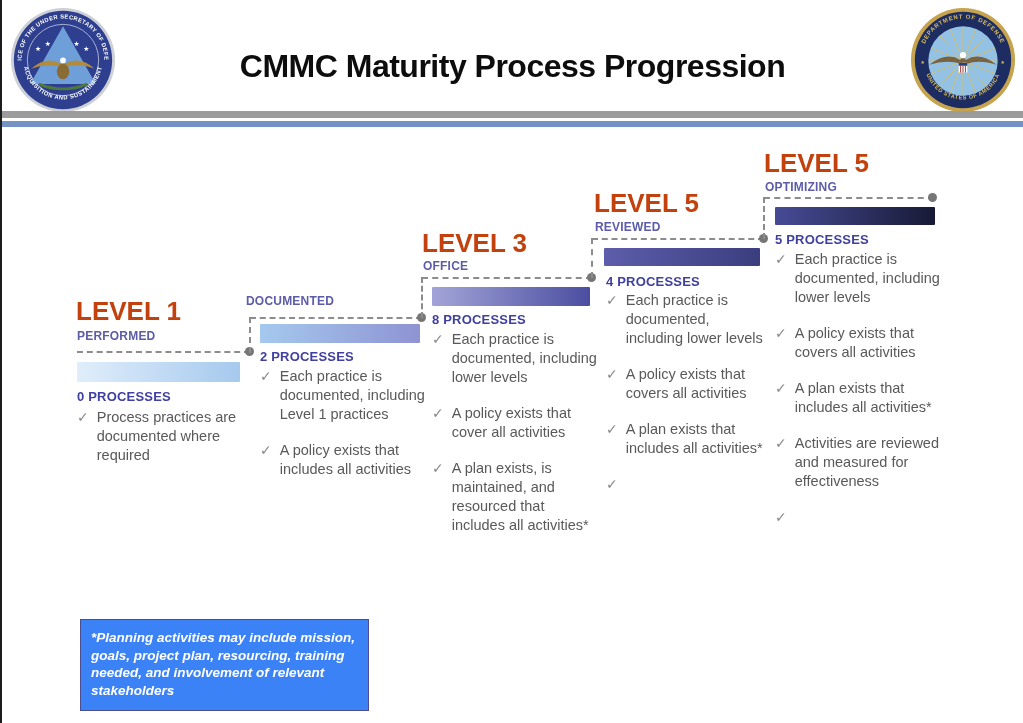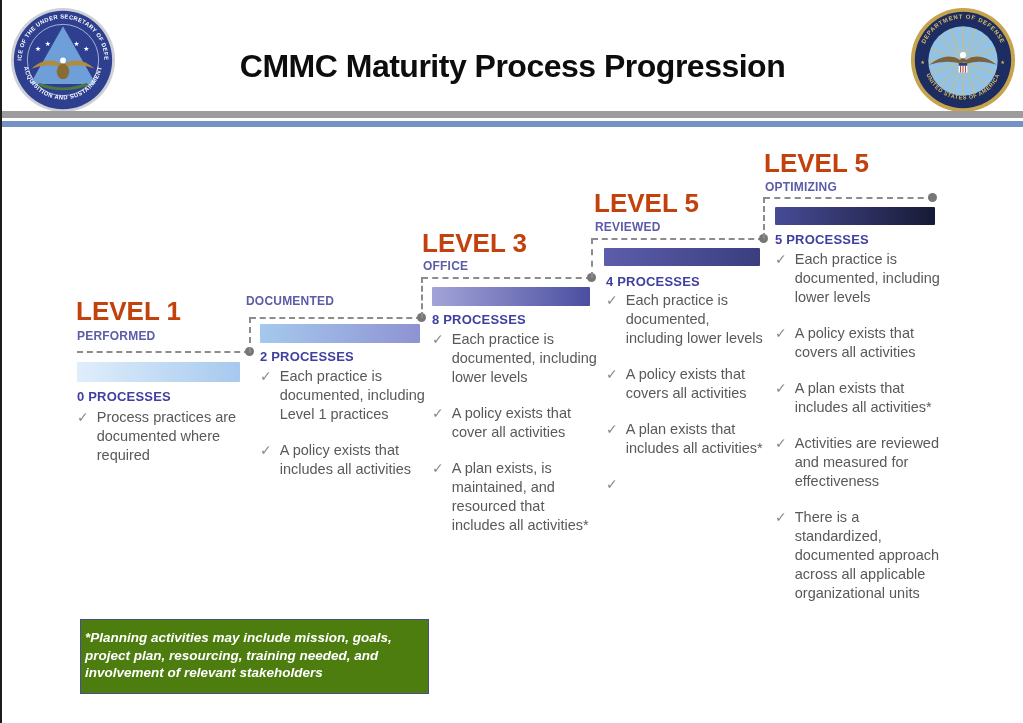--- a/index.html
+++ b/index.html
@@ -71,22 +71,22 @@
   .l5-bullets{left:773px;top:250px;width:172px;}
 
   .dot-1{left:243px;top:347px;}
   .dot-2{left:415px;top:313px;}
   .dot-3{left:585px;top:273px;}
   .dot-4{left:757px;top:234px;}
   .dot-5{left:926px;top:193px;}
 
   
   .footnote{
-    position:absolute;left:78px;top:619px;width:349px;box-sizing:border-box;
-    background:#4d7c0f;border:1px solid #4a4e90;padding:9px 12px 11px 4px;
+    position:absolute;left:78px;top:619px;width:289px;box-sizing:border-box;
+    background:#3b82f6;border:1px solid #4a4e90;padding:9px 12px 11px 10px;
     color:#ffffff;font-size:13.5px;font-weight:bold;font-style:italic;line-height:1.3;
   }
 </style>
 </head>
 <body>
 
 <div class="page">
 
   <div class="header">
 
@@ -258,19 +258,18 @@
     <li>
         <span class="chk">✓</span>
         <span>A plan exists that includes all activities*</span>
       </li>
     <li>
         <span class="chk">✓</span>
         <span>Activities are reviewed and measured for effectiveness</span>
       </li>
     <li>
         <span class="chk">✓</span>
-        <span>There is a standardized, documented approach across all applicable organizational units</span>
       </li>
   </ul>
 
   <div class="footnote">*Planning activities may include mission, goals, project plan, resourcing, training needed, and involvement of relevant stakeholders</div>
 
 </div>
 
 </body></html>

